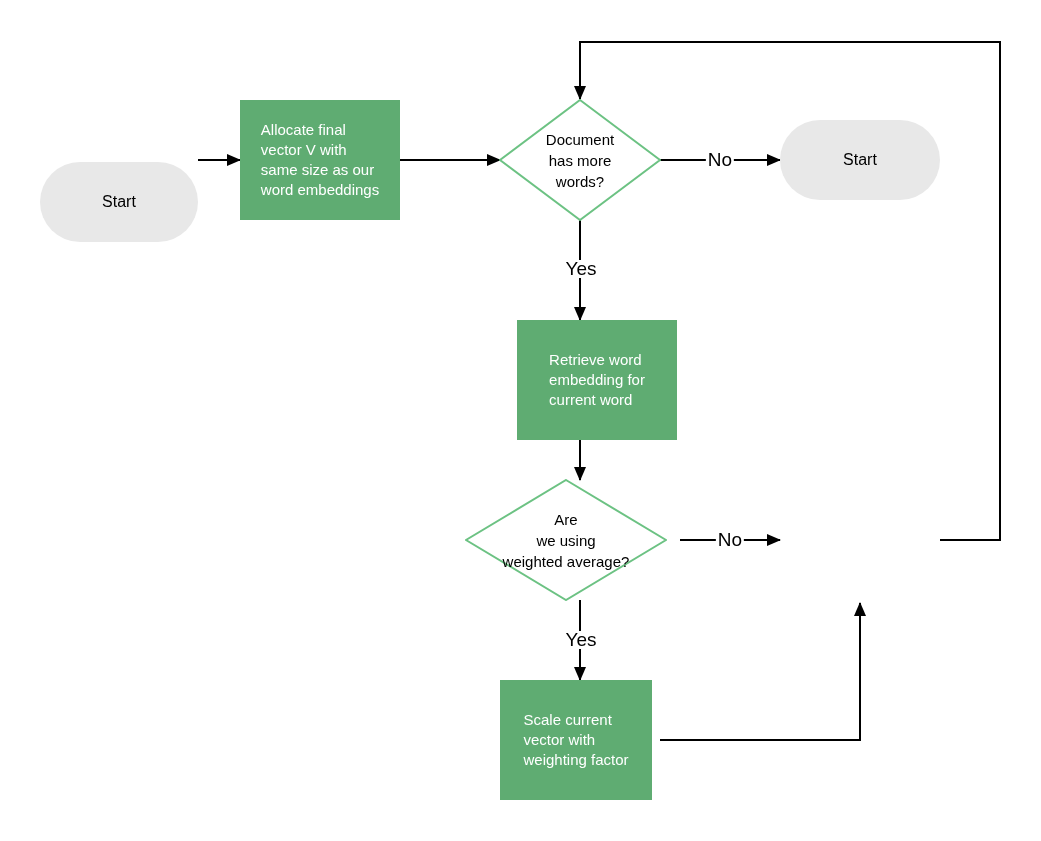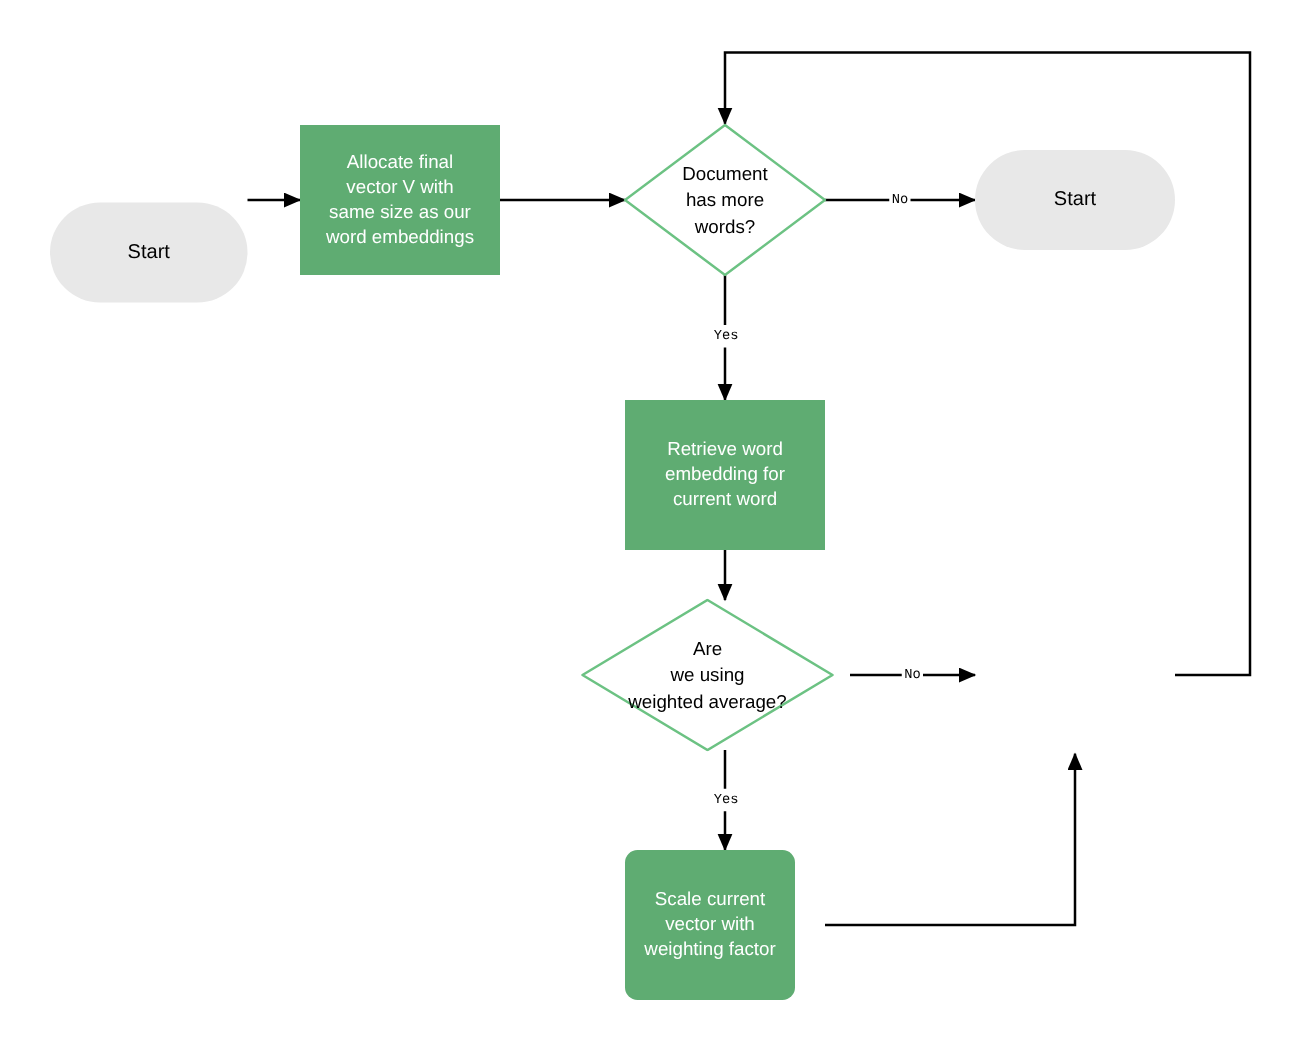--- a/index.html
+++ b/index.html
@@ -27,21 +27,21 @@
   }
   .arrowhead {
     fill: var(--connector, #000000);
     stroke: none;
   }
   .node {
     position: absolute;
     display: flex;
     align-items: center;
     justify-content: center;
-    text-align: center;
+    text-align: left;
     box-sizing: border-box;
   }
   .node .label {
     white-space: pre-line;
     font-size: 15px;
     line-height: 20px;
   }
   .terminator {
     background: var(--terminator-fill, #e8e8e8);
     color: var(--terminator-text, #000000);
@@ -76,24 +76,23 @@
     color: var(--decision-text, #000000);
     white-space: pre-line;
     font-size: 15px;
     line-height: 21px;
   }
   .edge-label {
     position: absolute;
     transform: translate(-50%, -50%);
     background: var(--background, #ffffff);
     color: var(--connector, #000000);
-    font-size: 11px;
+    font-size: 19px;
     padding: 0 2px;
     line-height: 18px;
-    font-family: Liberation Mono, monospace;
   }
 </style>
 </head>
 <body>
 
 <div class="canvas">
 
   <svg class="edges" width="1041" height="841">
     <defs>
       <marker id="arrow" markerUnits="userSpaceOnUse" markerWidth="15" markerHeight="13" refX="13" refY="6" orient="auto">
@@ -128,37 +127,37 @@
     </svg>
     <span class="label">Document
 has more
 words?</span>
   </div>
 
   <div class="node terminator" style="left:780px; top:120px; width:160px; height:80px;">
     <span class="label">Start</span>
   </div>
 
-  <div class="node process" style="left:500px; top:320px; width:160px; height:120px;">
+  <div class="node process" style="left:517px; top:320px; width:160px; height:120px;">
     <span class="label">Retrieve word
 embedding for
 current word</span>
   </div>
 
   <div class="decision" style="left:465px; top:479px; width:202px; height:122px;">
     <svg width="202" height="122">
       <polygon points="101,1 201,61 101,121 1,61"></polygon>
     </svg>
     <span class="label">Are
 we using
 weighted average?</span>
   </div>
 
 
-  <div class="node process" style="left:500px; top:680px; width:136px; height:120px;border-radius:10px;">
+  <div class="node process" style="left:500px; top:680px; width:152px; height:120px;">
     <span class="label">Scale current
 vector with
 weighting factor</span>
   </div>
 
   <span class="edge-label" style="left:720px; top:160px;">No</span>
   <span class="edge-label" style="left:581px; top:269px;">Yes</span>
   <span class="edge-label" style="left:730px; top:540px;">No</span>
   <span class="edge-label" style="left:581px; top:640px;">Yes</span>
 

